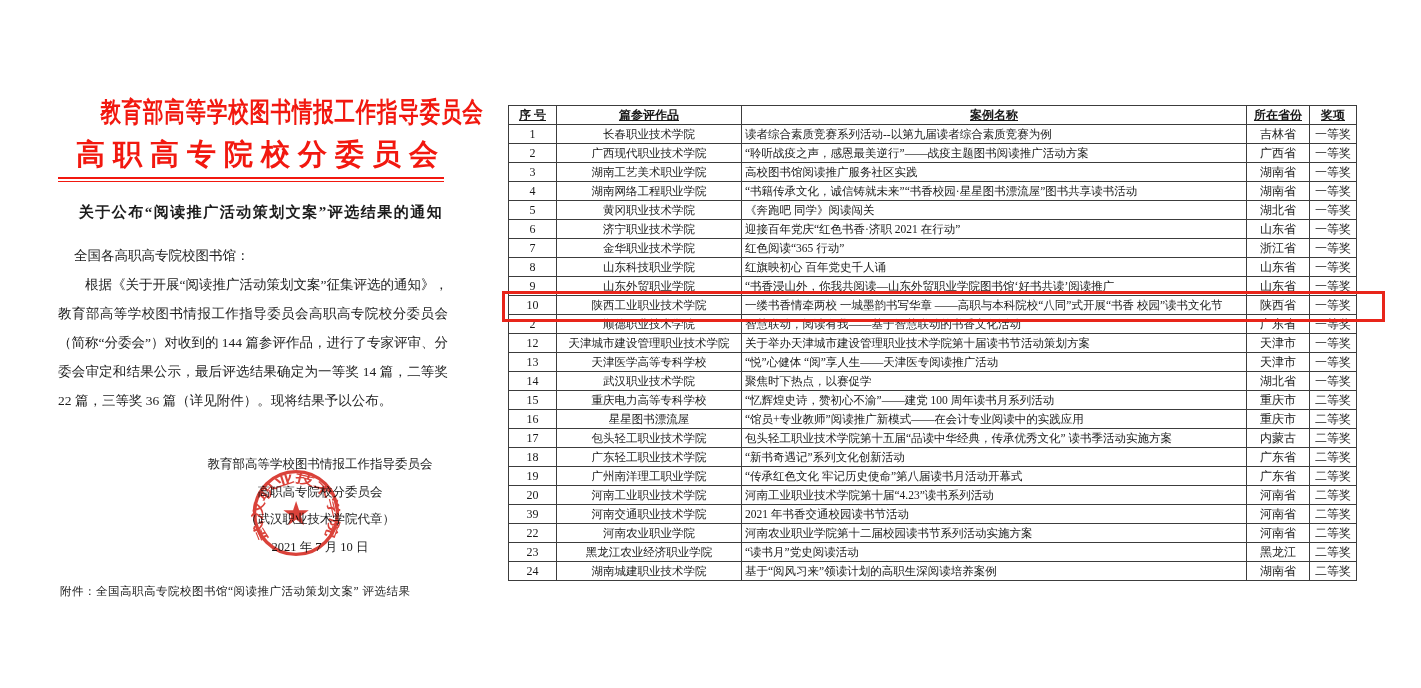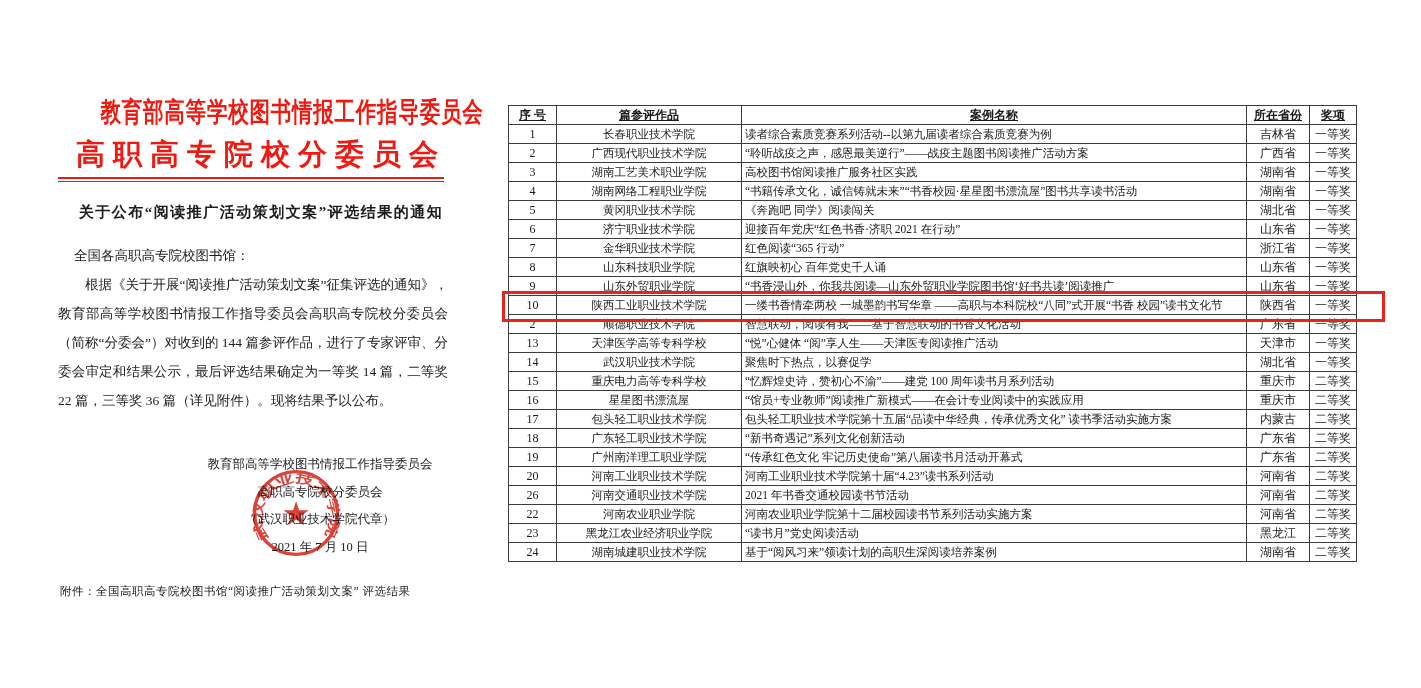--- a/index.html
+++ b/index.html
@@ -168,20 +168,27 @@
         <td class="col-award">一等奖</td>
       </tr>
       <tr>
         <td class="col-serial">2</td>
         <td class="col-unit">顺德职业技术学院</td>
         <td class="col-case">智慧联动，阅读有我——基于智慧联动的书香文化活动</td>
         <td class="col-province">广东省</td>
         <td class="col-award">一等奖</td>
       </tr>
       <tr>
+        <td class="col-serial">12</td>
+        <td class="col-unit">天津城市建设管理职业技术学院</td>
+        <td class="col-case">关于举办天津城市建设管理职业技术学院第十届读书节活动策划方案</td>
+        <td class="col-province">天津市</td>
+        <td class="col-award">一等奖</td>
+      </tr>
+      <tr>
         <td class="col-serial">13</td>
         <td class="col-unit">天津医学高等专科学校</td>
         <td class="col-case">“悦”心健体 “阅”享人生——天津医专阅读推广活动</td>
         <td class="col-province">天津市</td>
         <td class="col-award">一等奖</td>
       </tr>
       <tr>
         <td class="col-serial">14</td>
         <td class="col-unit">武汉职业技术学院</td>
         <td class="col-case">聚焦时下热点，以赛促学</td>
@@ -224,21 +231,21 @@
         <td class="col-award">二等奖</td>
       </tr>
       <tr>
         <td class="col-serial">20</td>
         <td class="col-unit">河南工业职业技术学院</td>
         <td class="col-case">河南工业职业技术学院第十届“4.23”读书系列活动</td>
         <td class="col-province">河南省</td>
         <td class="col-award">二等奖</td>
       </tr>
       <tr>
-        <td class="col-serial">26</td>
+        <td class="col-serial">39</td>
         <td class="col-unit">河南交通职业技术学院</td>
         <td class="col-case">2021 年书香交通校园读书节活动</td>
         <td class="col-province">河南省</td>
         <td class="col-award">二等奖</td>
       </tr>
       <tr>
         <td class="col-serial">22</td>
         <td class="col-unit">河南农业职业学院</td>
         <td class="col-case">河南农业职业学院第十二届校园读书节系列活动实施方案</td>
         <td class="col-province">河南省</td>

